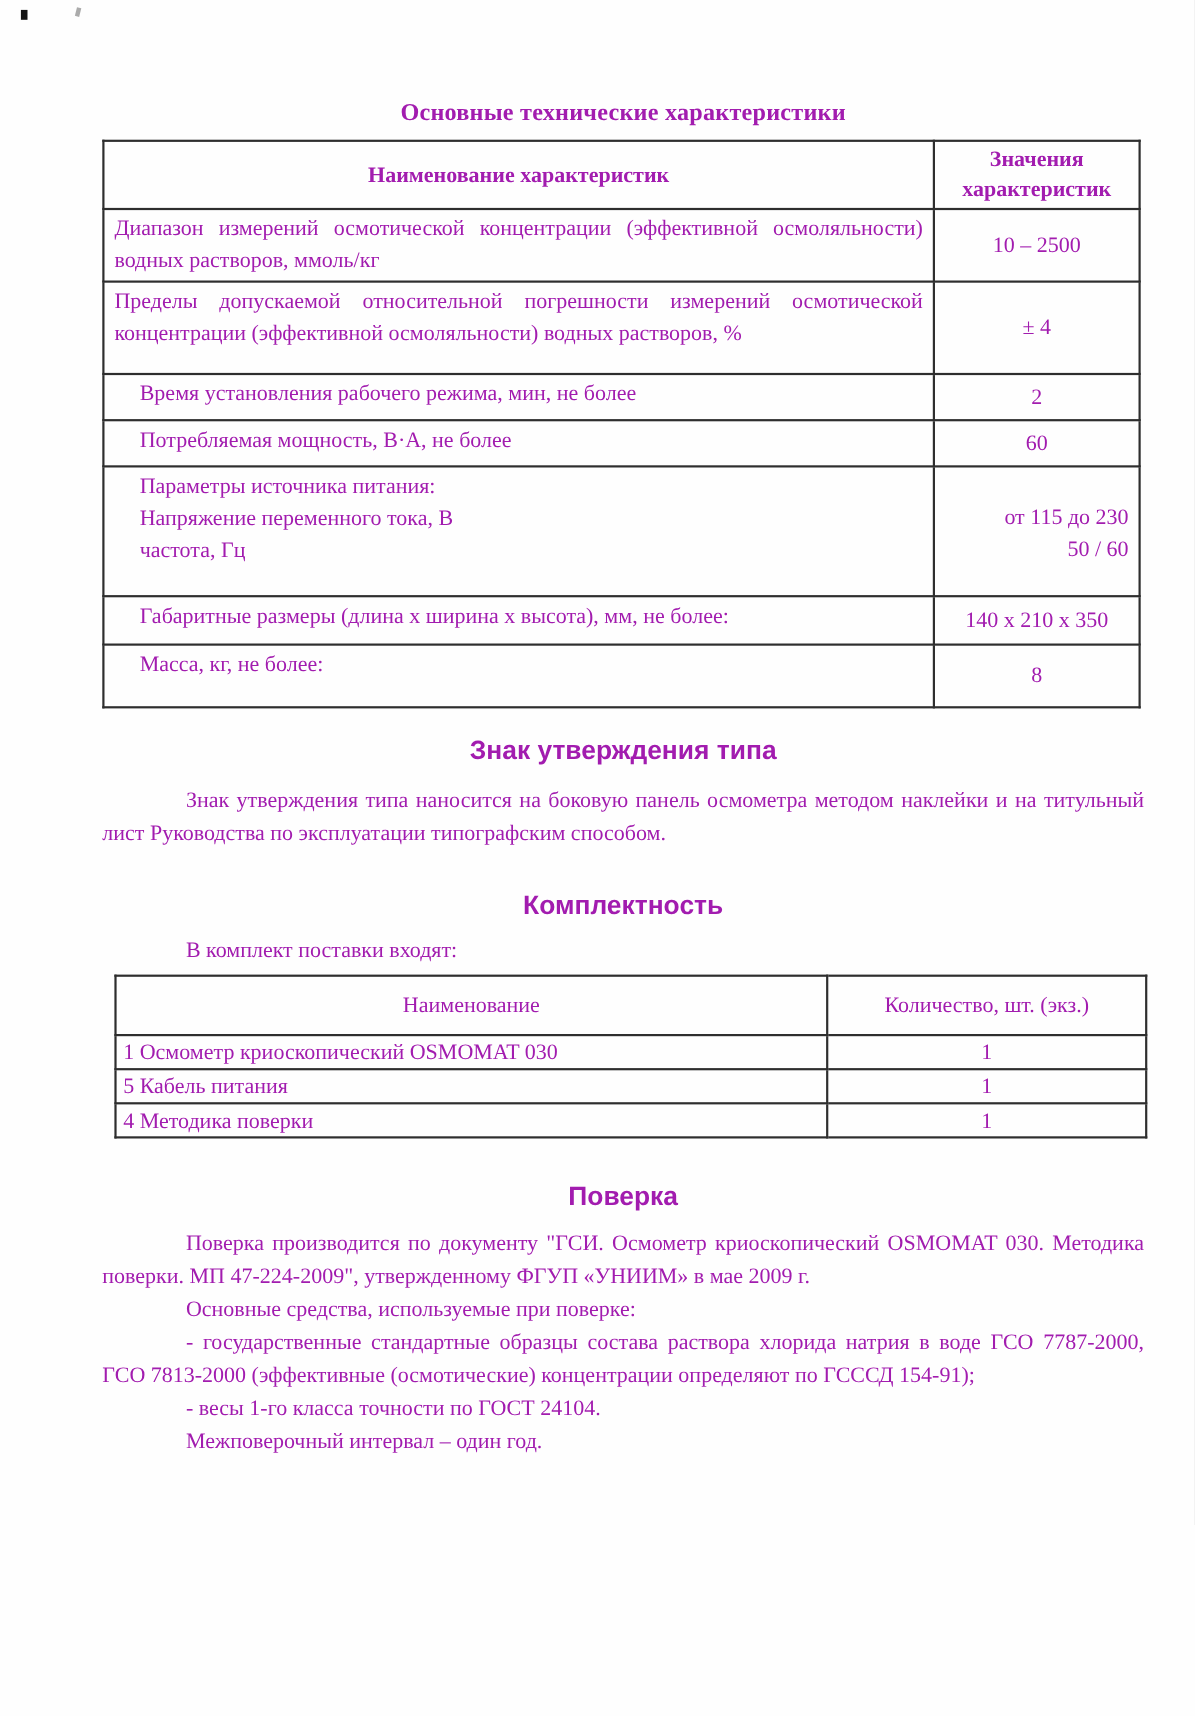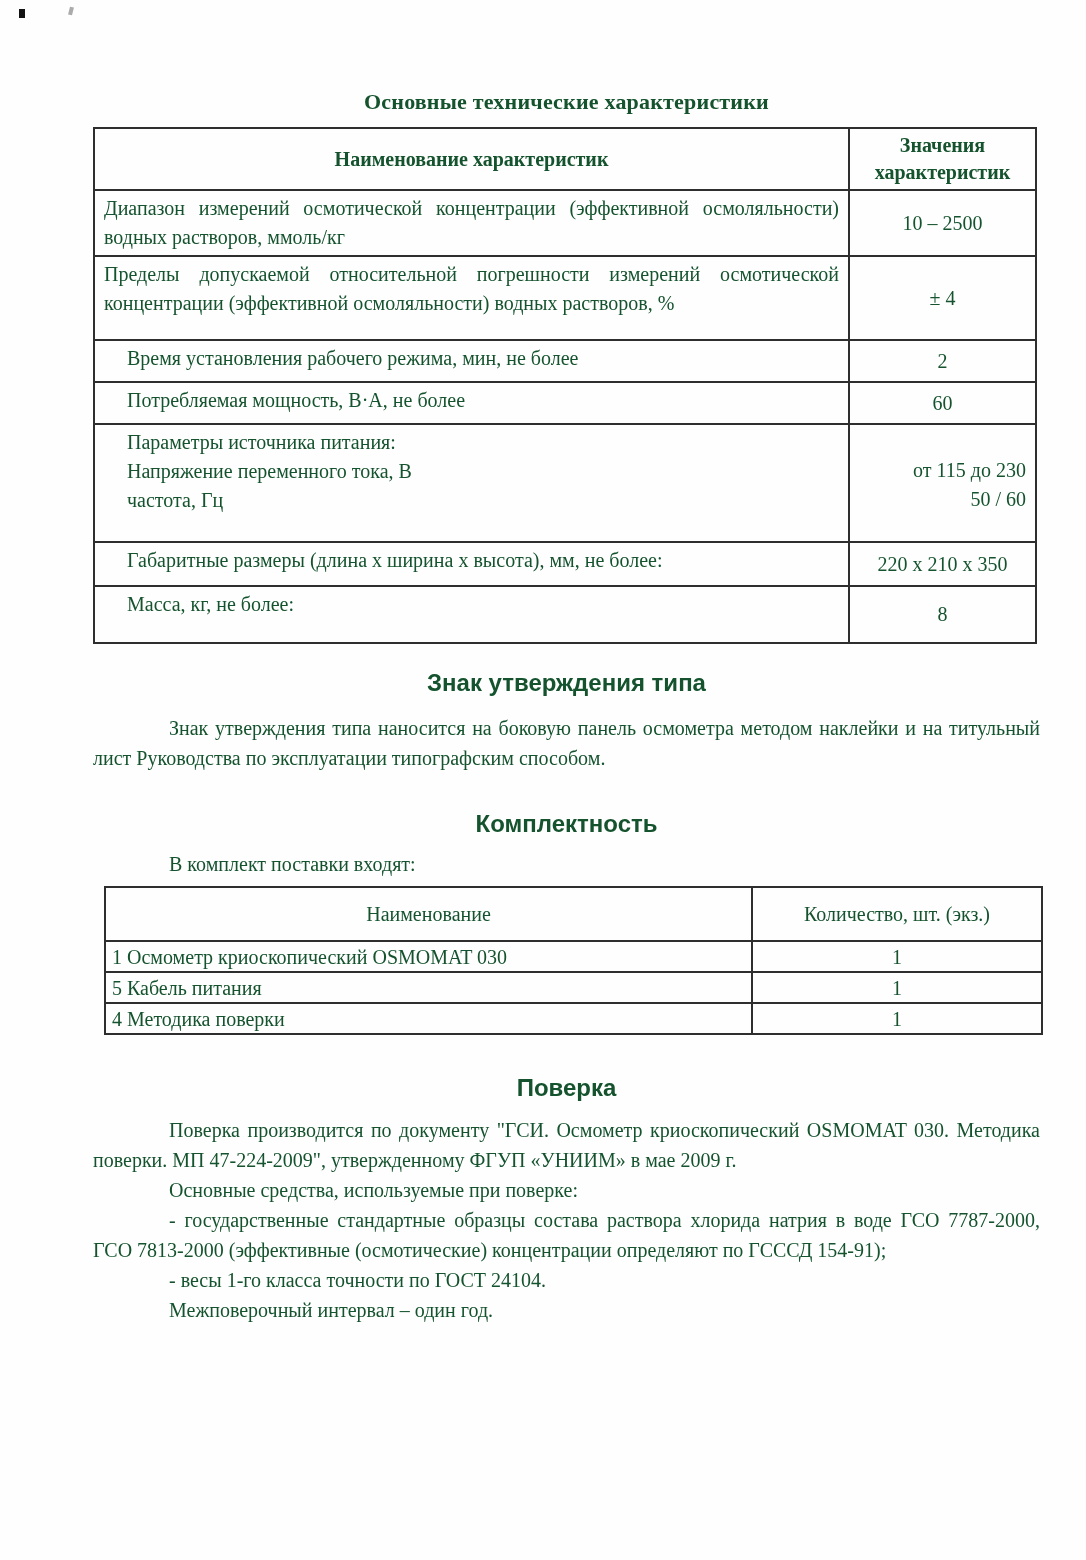--- a/index.html
+++ b/index.html
@@ -1,21 +1,21 @@
 <!DOCTYPE html>
 <html lang="ru"><head>
 <meta charset="utf-8">
 <style>
   html,body{margin:0;padding:0;background:#e9e9e9;}
   .page{
     position:relative;
     width:1086px;height:1560px;
     background:#fefefe;
     font-family:"Liberation Serif","DejaVu Serif",serif;
-    color:#14532d;
+    color:#a21caf;
     overflow:hidden;
   }
   .speck{position:absolute;}
   .speck.s1{left:19px;top:9px;width:6px;height:9px;background:#131313;}
   .speck.s2{left:69px;top:7px;width:4px;height:8px;background:#8f8f8f;opacity:.75;transform:rotate(14deg);}
   .content{position:absolute;left:93px;top:88px;width:947px;}
   h1.doc-title{
     margin:0 0 11px 0;
     font-size:22px;line-height:28px;
     font-weight:bold;text-align:center;
@@ -134,21 +134,21 @@
             <div>Напряжение переменного тока, В</div>
             <div>частота, Гц</div>
           </td>
           <td class="val-ml">
             <div>от 115 до 230</div>
             <div>50 / 60</div>
           </td>
         </tr>
         <tr class="r-gabarit">
           <td class="name-left">Габаритные размеры (длина х ширина х высота), мм, не более:</td>
-          <td class="val">220 х 210 х 350</td>
+          <td class="val">140 х 210 х 350</td>
         </tr>
         <tr class="r-massa">
           <td class="name-left">Масса, кг, не более:</td>
           <td class="val">8</td>
         </tr>
       </tbody>
     </table>
 
     <h2 class="sec type-approval">Знак утверждения типа</h2>
     <p class="body ind just">Знак утверждения типа наносится на боковую панель осмометра методом наклейки и на титульный лист Руководства по эксплуатации типографским способом.</p>

